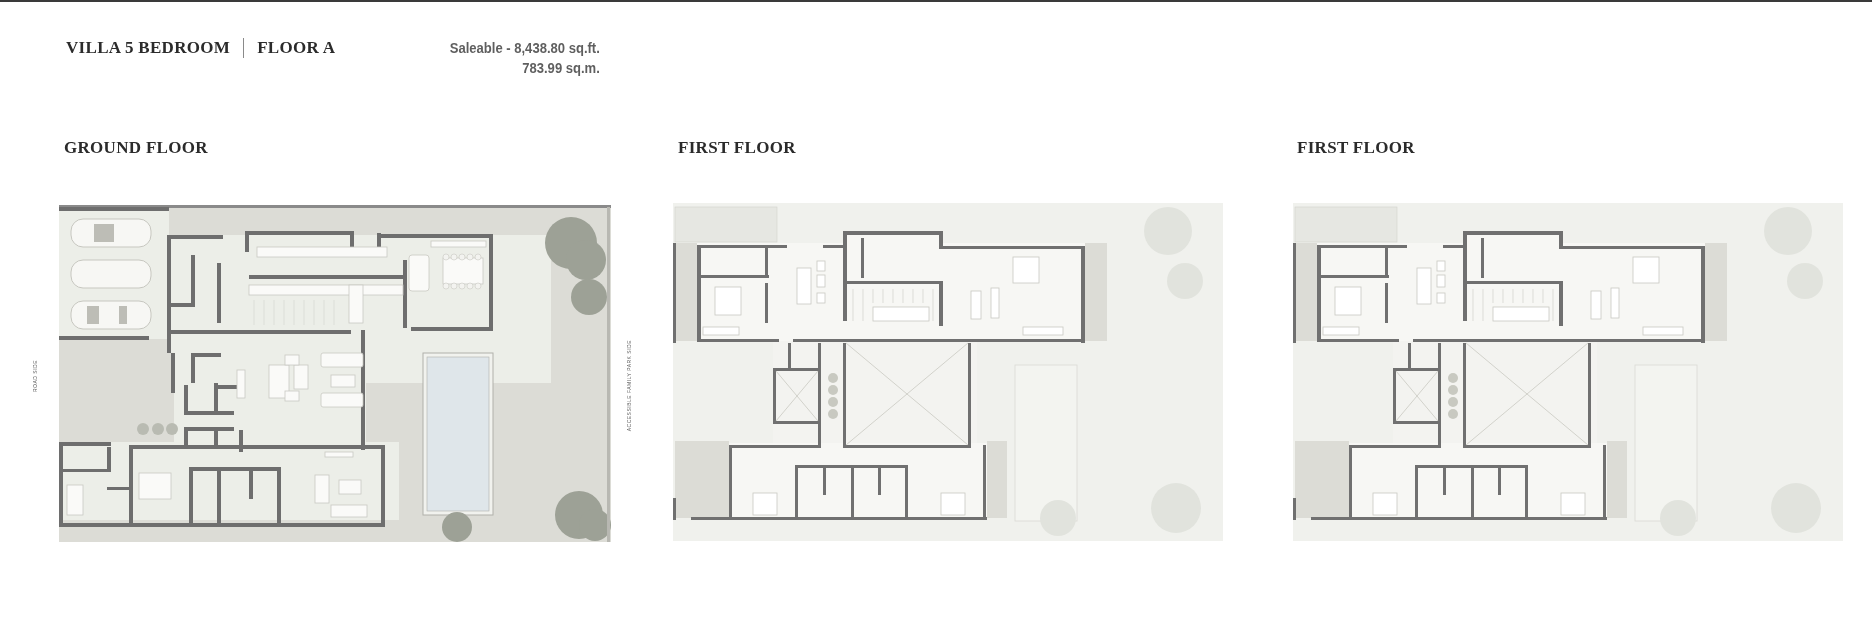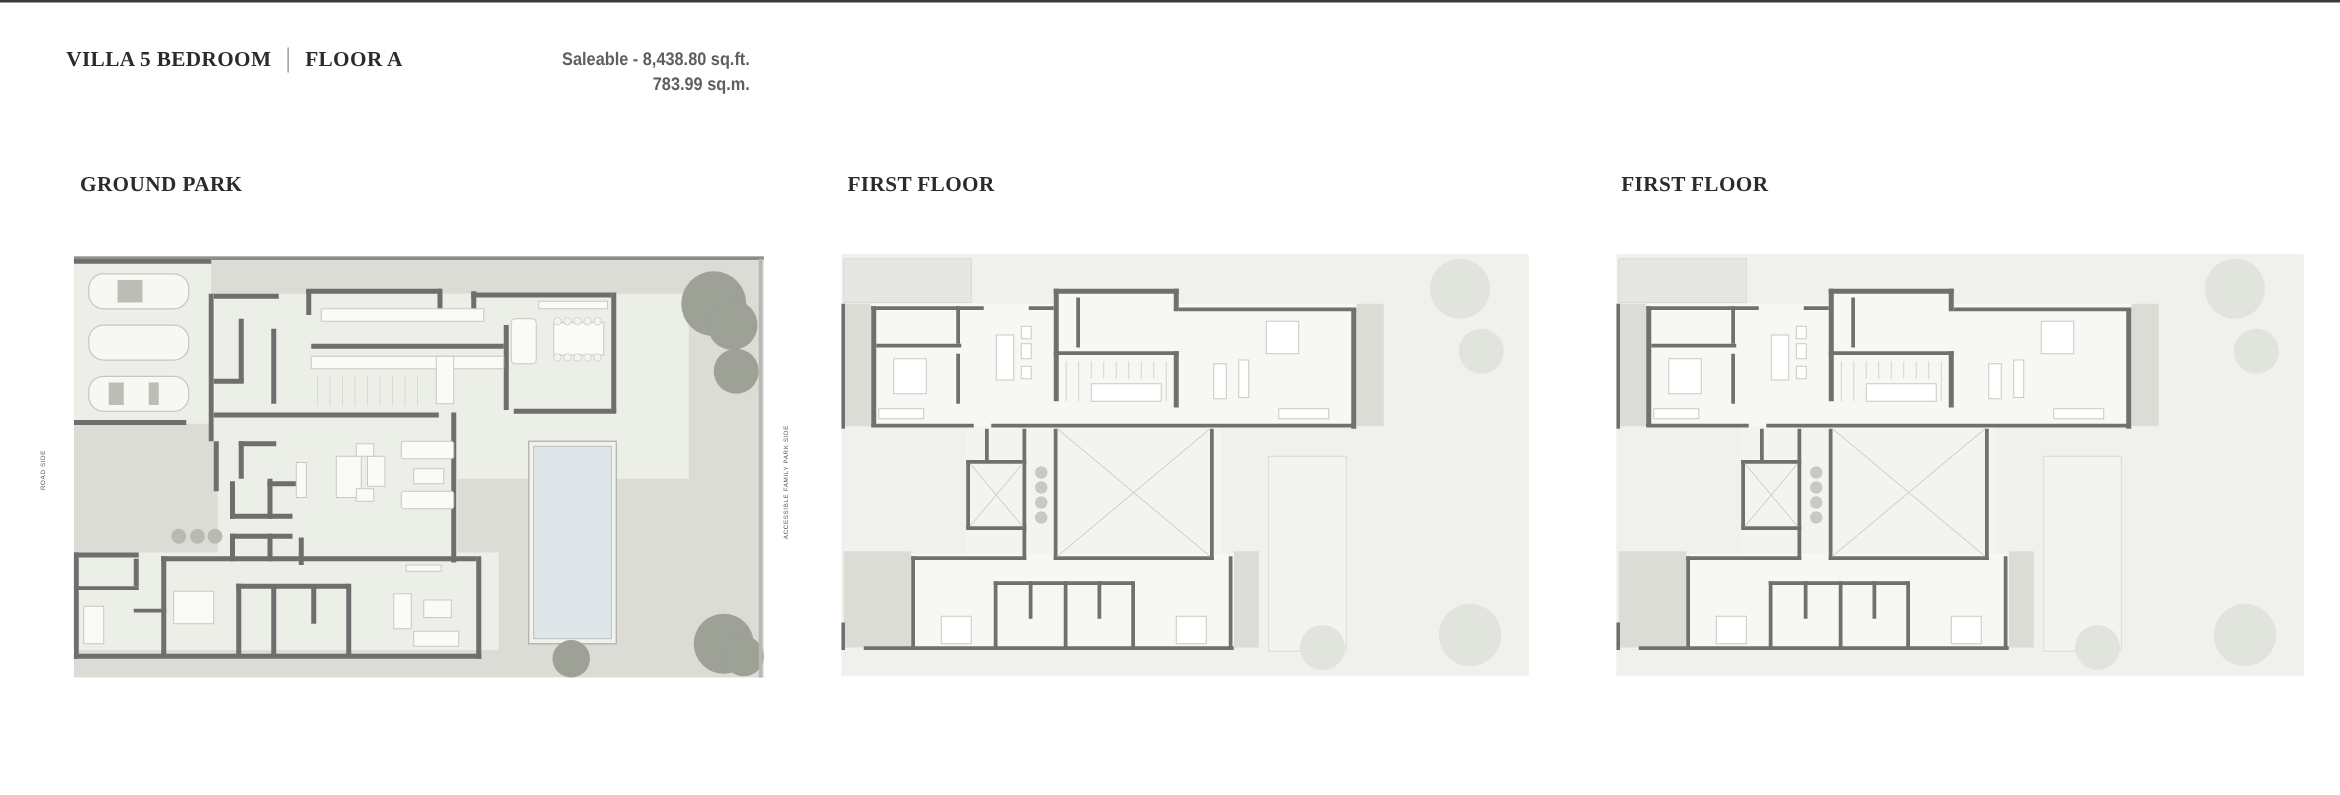--- a/index.html
+++ b/index.html
@@ -1,18 +1,18 @@
 <!DOCTYPE html>
 <html><head>
 <meta charset="utf-8">
 <style>
   html, body { margin: 0; padding: 0; background: #ffffff; }
   body { width: 1872px; height: 636px; position: relative; overflow: hidden; font-family: "DejaVu Serif", serif; }
   .topline { position: absolute; left: 0; top: 0; width: 1872px; height: 2px; background: #3a3a3a; }
-  .title { position: absolute; left: 53px; top: 38px; font-family: "Liberation Serif", serif; font-weight: bold; font-size: 17px; color: #2b2b2b; letter-spacing: 0.3px; display: flex; align-items: center; }
+  .title { position: absolute; left: 66px; top: 38px; font-family: "Liberation Serif", serif; font-weight: bold; font-size: 17px; color: #2b2b2b; letter-spacing: 0.3px; display: flex; align-items: center; }
   .title .sep { display: inline-block; width: 1px; height: 20px; background: #8a8a8a; margin: 0 13px; }
   .saleable { position: absolute; right: 1272px; top: 38px; text-align: right; font-family: "Liberation Sans", sans-serif; font-weight: bold; font-size: 14.5px; color: #5f5f5f; line-height: 20px; transform: scaleX(0.9); transform-origin: right; }
   .floor-label { position: absolute; top: 138px; font-family: "Liberation Serif", serif; font-weight: bold; font-size: 17px; color: #2b2b2b; letter-spacing: 0.3px; }
   .plan { position: absolute; }
   .plan svg { display: block; }
   .sidelabel { position: absolute; font-family: "Liberation Sans", sans-serif; font-size: 5px; color: #555; writing-mode: vertical-rl; transform: rotate(180deg); letter-spacing: 0.5px; }
 </style>
 </head>
 <body>
 
@@ -22,21 +22,21 @@
   <span>VILLA 5 BEDROOM</span>
   <span class="sep"></span>
   <span>FLOOR A</span>
 </div>
 
 <div class="saleable">
   <div>Saleable - 8,438.80 sq.ft.</div>
   <div>783.99 sq.m.</div>
 </div>
 
-<div class="floor-label" style="left:64px">GROUND PARK</div>
+<div class="floor-label" style="left:64px">GROUND FLOOR</div>
 <div class="floor-label" style="left:678px">FIRST FLOOR</div>
 <div class="floor-label" style="left:1297px">FIRST FLOOR</div>
 
 <div class="plan" style="left:59px; top:205px;">
   <svg width="556" height="340" viewBox="0 0 556 340">
     <rect x="0" y="0" width="552" height="337" fill="#dcdcd6"></rect>
     <rect x="0" y="0" width="552" height="3" fill="#8a8a8a"></rect>
 
     <rect x="0" y="2" width="110" height="132" fill="#eceee8"></rect>
     <rect x="0" y="2" width="110" height="4" fill="#6e6e6e"></rect>

